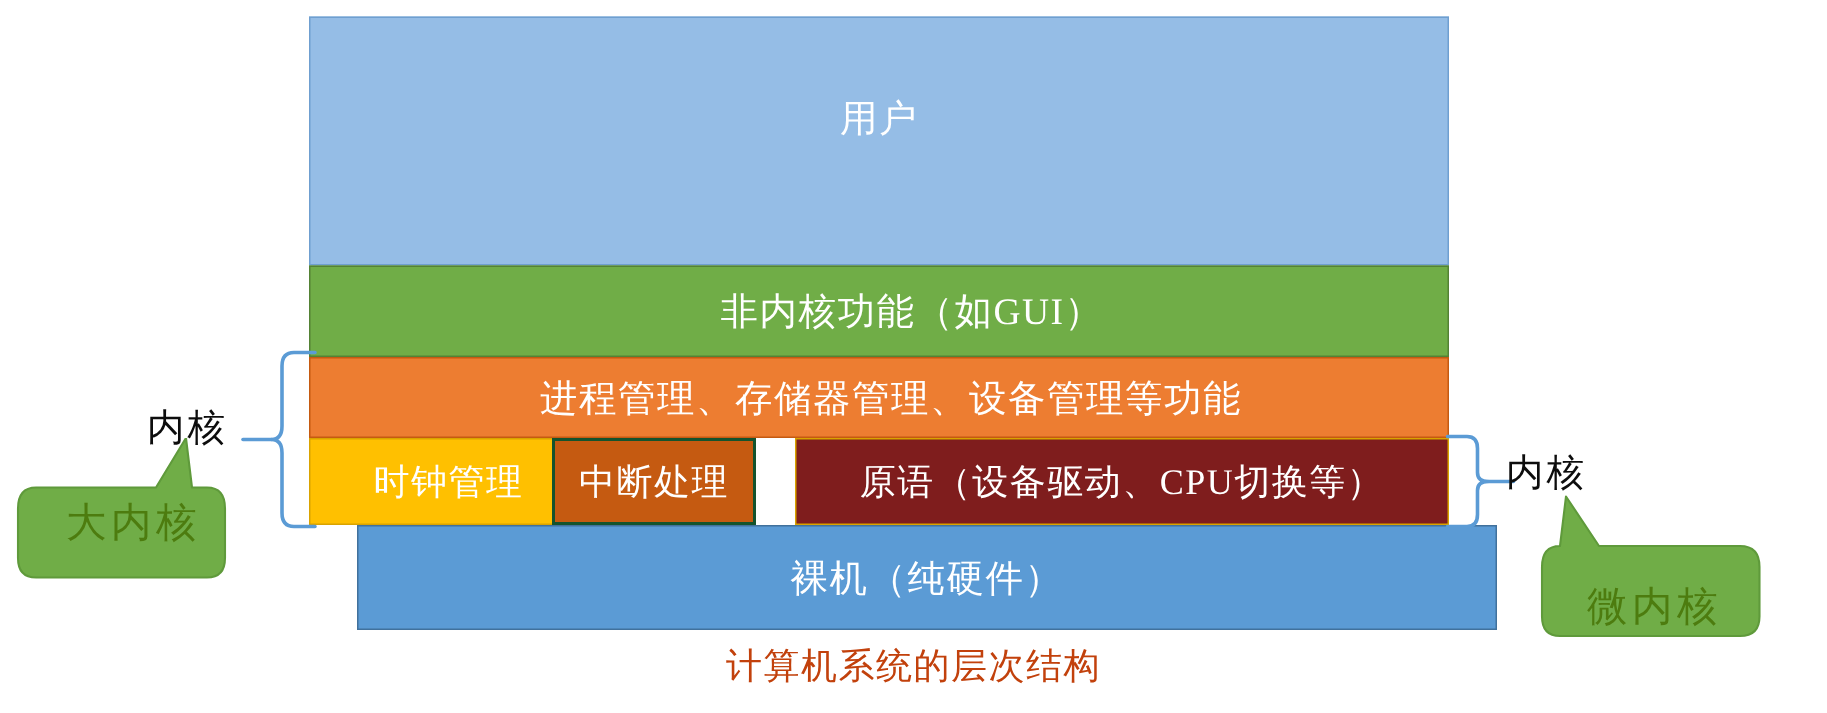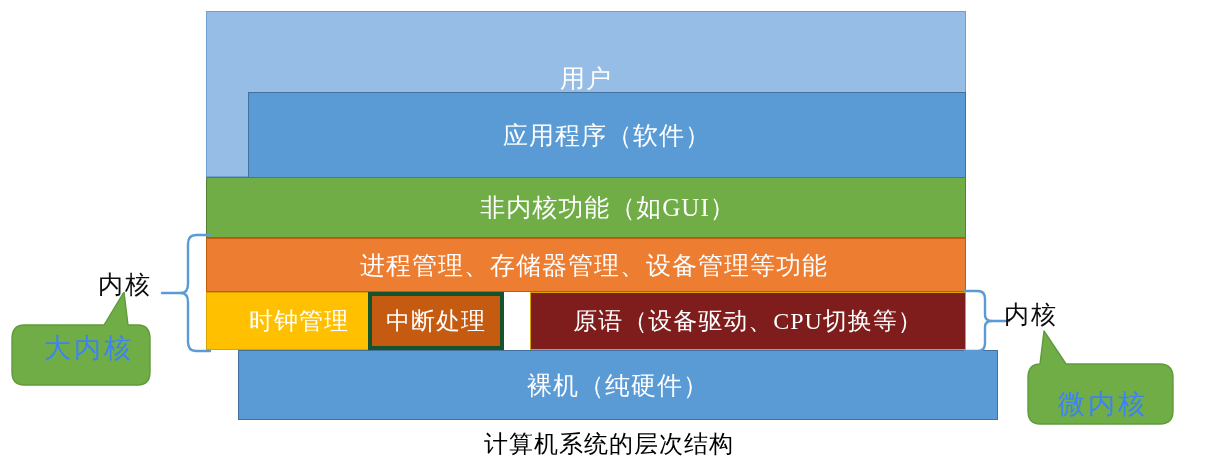--- a/index.html
+++ b/index.html
@@ -76,31 +76,31 @@
     display: flex;
     align-items: center;
     justify-content: center;
     color: #ffffff;
     font-family: "Liberation Serif", "DejaVu Serif", serif;
     font-size: 24px;
     letter-spacing: 1px;
     white-space: nowrap;
   }
   .y-clock { left: 0px;   width: 186px; background: #FFC000; border: 1px solid #D9A300; justify-content: center; }
-  .y-intr  { left: 162px; width: 136px; background: #C55A11; border: 4px solid #14532d; }
+  .y-intr  { left: 162px; width: 136px; background: #C55A11; border: 2px solid #14532d; }
   .y-prim  { left: 324px; width: 436px; background: #7f1d1d; border: 1px solid #D9A300; }
 
   
   .caption {
     position: absolute;
     left: 0; top: 428px; width: 1218px;
     text-align: center;
     font-family: Liberation Mono, monospace;
     font-size: 24px;
-    color: #000000;
+    color: #c2410c;
     letter-spacing: 1px;
   }
 
   
   .bracket {
     position: absolute;
     pointer-events: none;
   }
   .bracket-left  { left: 160px; top: 232px; }
   .bracket-right { left: 963px; top: 286px; }
@@ -116,44 +116,41 @@
   }
   .kl-left  { left: 98px;  top: 268px; }
   .kl-right { left: 1004px; top: 298px; }
 
   
   .callout {
     position: absolute;
   }
   .callout-text {
     position: absolute;
-    color: #3b82f6;
+    color: #4d7c0f;
     font-family: "Liberation Serif", "DejaVu Serif", serif;
     font-size: 27px;
     letter-spacing: 3px;
     white-space: nowrap;
     text-align: center;
   }
   .co-left  { left: 6px;    top: 292px; }
   .co-right { left: 1018px; top: 328px; }
   .co-left-text  { left: 34px;  top: 330px; width: 110px; }
   .co-right-text { left: 1048px; top: 386px; width: 110px; }
 </style>
 </head>
 <body>
 
 <div id="canvas">
 
   <div class="layer l-user">
     <span>用户</span>
   </div>
 
-  <div class="layer l-app">
-    <span>应用程序（软件）</span>
-  </div>
 
   <div class="layer l-nonkernel">
     <span>非内核功能（如GUI）</span>
   </div>
 
   <div class="layer l-mgmt">
     <span>进程管理、存储器管理、设备管理等功能</span>
   </div>
 
   <div class="y-row">

